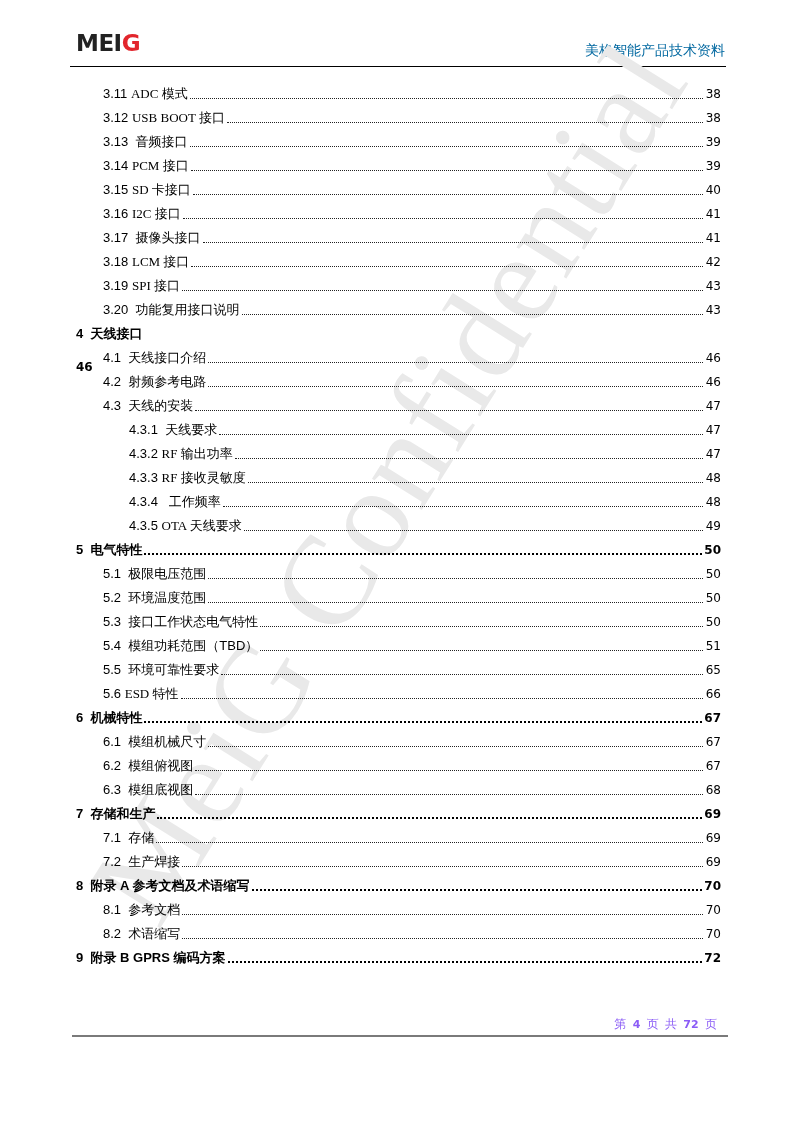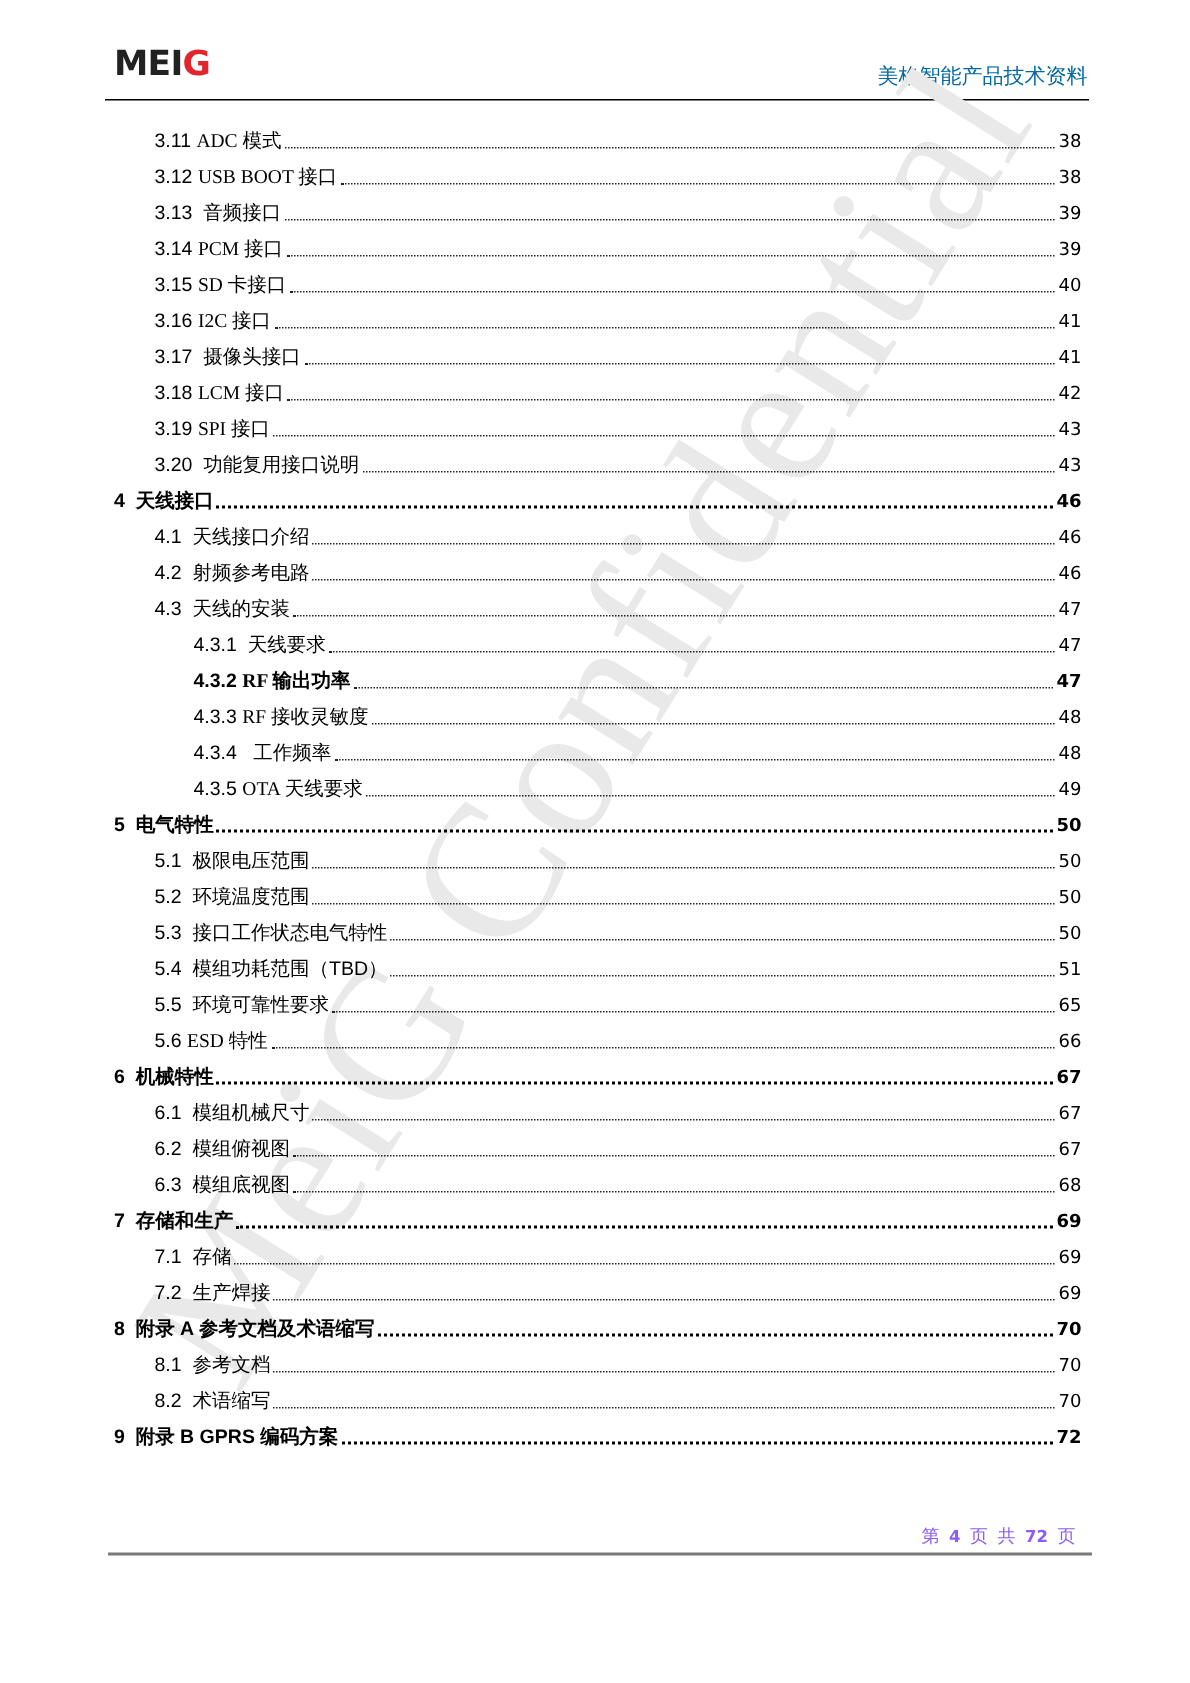--- a/index.html
+++ b/index.html
@@ -207,21 +207,21 @@
       <div class="toc-row lvl2" style="top: 192px;">
         <span class="toc-label"><span class="num">3.19</span><span> </span><span class="latin">SPI 接口</span></span>
         <span class="leader"></span>
         <span class="toc-page">43</span>
       </div>
       <div class="toc-row lvl2" style="top: 216px;">
         <span class="toc-label"><span class="num">3.20</span><span> </span><span class=""> 功能复用接口说明</span></span>
         <span class="leader"></span>
         <span class="toc-page">43</span>
       </div>
-      <div class="toc-row lvl1" style="top: 240px;">
+      <div class="toc-row lvl1" style="top: 240px; flex-direction: column;">
         <span class="toc-label"><span class="num">4</span><span> </span><span class=""> 天线接口</span></span>
         <span class="leader"></span>
         <span class="toc-page">46</span>
       </div>
       <div class="toc-row lvl2" style="top: 264px;">
         <span class="toc-label"><span class="num">4.1</span><span> </span><span class=""> 天线接口介绍</span></span>
         <span class="leader"></span>
         <span class="toc-page">46</span>
       </div>
       <div class="toc-row lvl2" style="top: 288px;">
@@ -232,21 +232,21 @@
       <div class="toc-row lvl2" style="top: 312px;">
         <span class="toc-label"><span class="num">4.3</span><span> </span><span class=""> 天线的安装</span></span>
         <span class="leader"></span>
         <span class="toc-page">47</span>
       </div>
       <div class="toc-row lvl3" style="top: 336px;">
         <span class="toc-label"><span class="num">4.3.1</span><span> </span><span class=""> 天线要求</span></span>
         <span class="leader"></span>
         <span class="toc-page">47</span>
       </div>
-      <div class="toc-row lvl3" style="top: 360px; font-weight: bold;">
+      <div class="toc-row lvl3" style="top: 360px;">
         <span class="toc-label"><span class="num">4.3.2</span><span> </span><span class="latin">RF 输出功率</span></span>
         <span class="leader"></span>
         <span class="toc-page">47</span>
       </div>
       <div class="toc-row lvl3" style="top: 384px;">
         <span class="toc-label"><span class="num">4.3.3</span><span> </span><span class="latin">RF 接收灵敏度</span></span>
         <span class="leader"></span>
         <span class="toc-page">48</span>
       </div>
       <div class="toc-row lvl3" style="top: 408px;">

